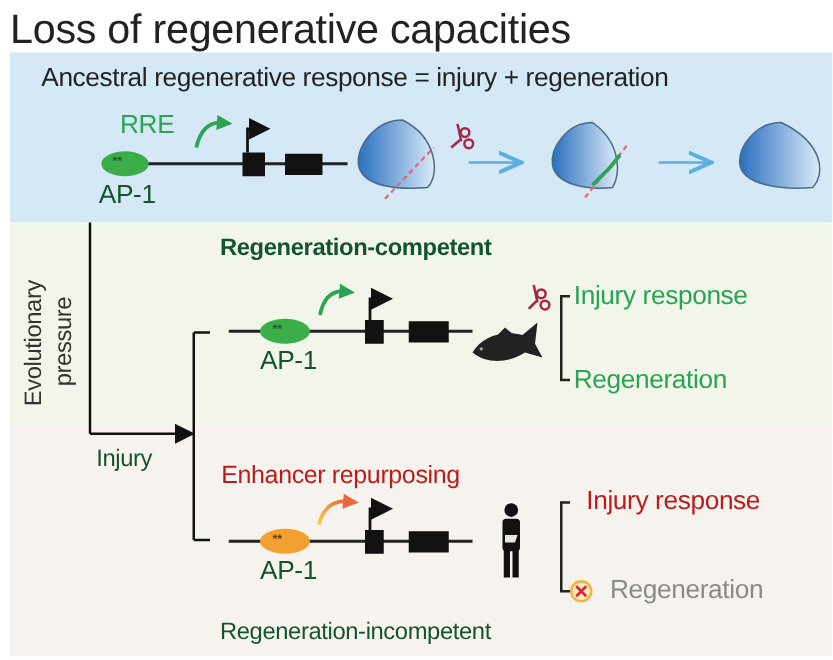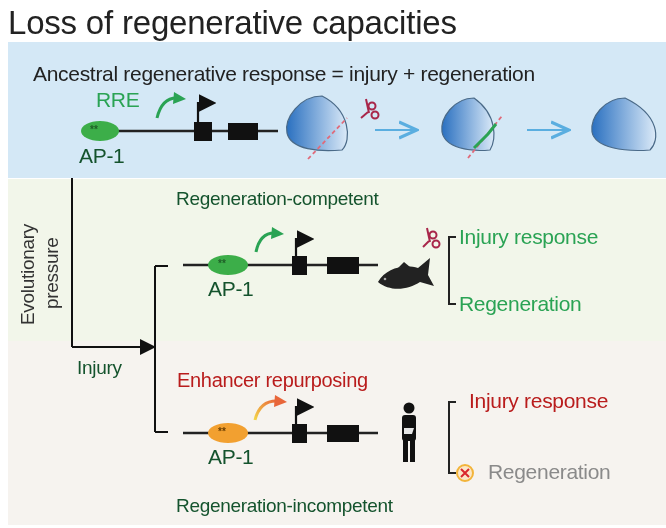--- a/index.html
+++ b/index.html
@@ -4,21 +4,21 @@
 <style>
   html, body { margin: 0; padding: 0; background: #ffffff; }
   body { width: 666px; height: 528px; position: relative; overflow: hidden;
          font-family: "Liberation Sans", sans-serif; color: #1e1e1e; }
   .abs { position: absolute; white-space: nowrap; }
   .title { left: 8px; top: 4px; font-size: 33px; color: #222; letter-spacing: -0.2px; }
   .panel { position: absolute; left: 8px; right: 0; }
   .p-blue { top: 42px; height: 136px; background: #d4e8f6; }
   .p-green { top: 179px; height: 162px; background: #f2f6ea; }
   .p-beige { top: 341px; height: 184px; background: #f6f3ef; }
-  .subtitle { left: 33px; top: 62px; font-size: 21px; color: #222; letter-spacing: -0.3px; }
+  .subtitle { left: 33px; top: 51px; font-size: 21px; color: #222; letter-spacing: -0.3px; }
   .lbl { font-size: 19px; color: #14532d; letter-spacing: -0.3px; }
   .green { color: #2aa354; }
   .orange { color: #b91c1c; }
   .grey { color: #8a8a8a; }
   .vtext { left: 13px; top: 195px; width: 60px; height: 145px; }
   .vtext span { position: absolute; transform: rotate(-90deg); transform-origin: left top;
                 font-size: 19px; line-height: 22px; color: #333; letter-spacing: -0.3px; }
   svg { position: absolute; left: 0; top: 0; }
 </style>
 </head>
@@ -135,21 +135,21 @@
 <div class="abs subtitle">Ancestral regenerative response = injury + regeneration</div>
 <div class="abs lbl green" style="left:96px; top:88px; font-size:21px;text-align:right;">RRE</div>
 <div class="abs" style="left:90px; top:124px; font-size:10px; color:#1f5f28; font-weight:bold;">**</div>
 <div class="abs lbl" style="left:79px; top:144px; font-size:21px;">AP-1</div>
 
 <div class="abs vtext">
   <span style="left:4px; top:130px;">Evolutionary</span>
   <span style="left:28px; top:114px;">pressure</span>
 </div>
 
-<div class="abs lbl" style="left:176px; top:188px;">Regeneration-competent</div>
+<div class="abs lbl" style="left:176px; top:188px;font-weight:bold;">Regeneration-competent</div>
 <div class="abs" style="left:218px; top:258px; font-size:10px; color:#1f5f28; font-weight:bold;">**</div>
 <div class="abs lbl" style="left:208px; top:277px; font-size:21px;">AP-1</div>
 <div class="abs lbl green" style="left:459px; top:225px; font-size:21px;">Injury response</div>
 <div class="abs lbl green" style="left:459px; top:292px; font-size:21px;">Regeneration</div>
 
 <div class="abs lbl" style="left:77px; top:357px;">Injury</div>
 <div class="abs lbl orange" style="left:177px; top:369px; font-size:20px;">Enhancer repurposing</div>
 <div class="abs" style="left:218px; top:426px; font-size:10px; color:#6a3d00; font-weight:bold;">**</div>
 <div class="abs lbl" style="left:208px; top:445px; font-size:21px;">AP-1</div>
 <div class="abs lbl orange" style="left:469px; top:389px; font-size:21px;">Injury response</div>

